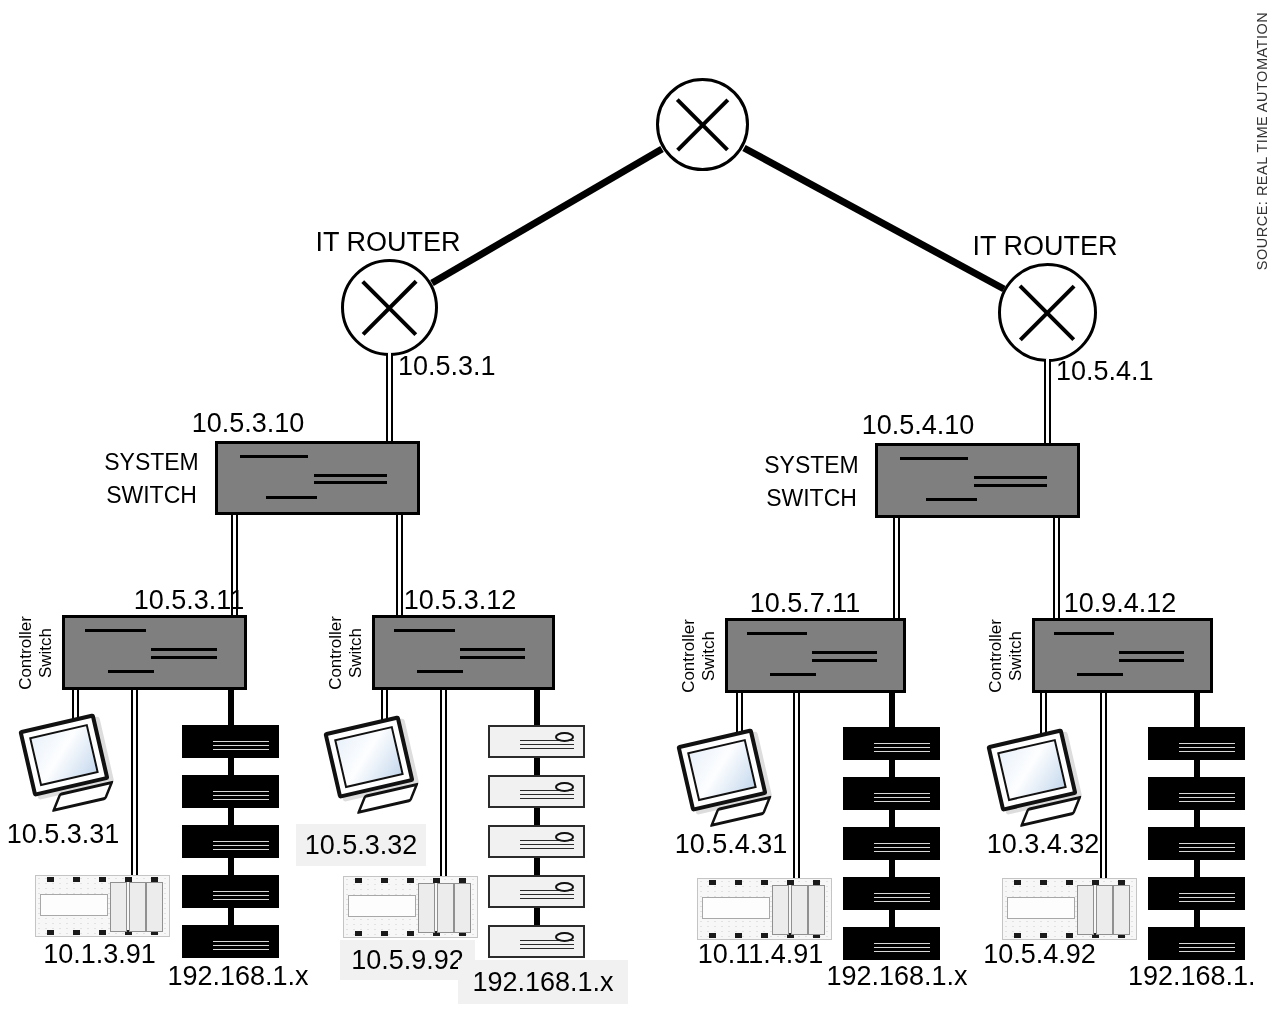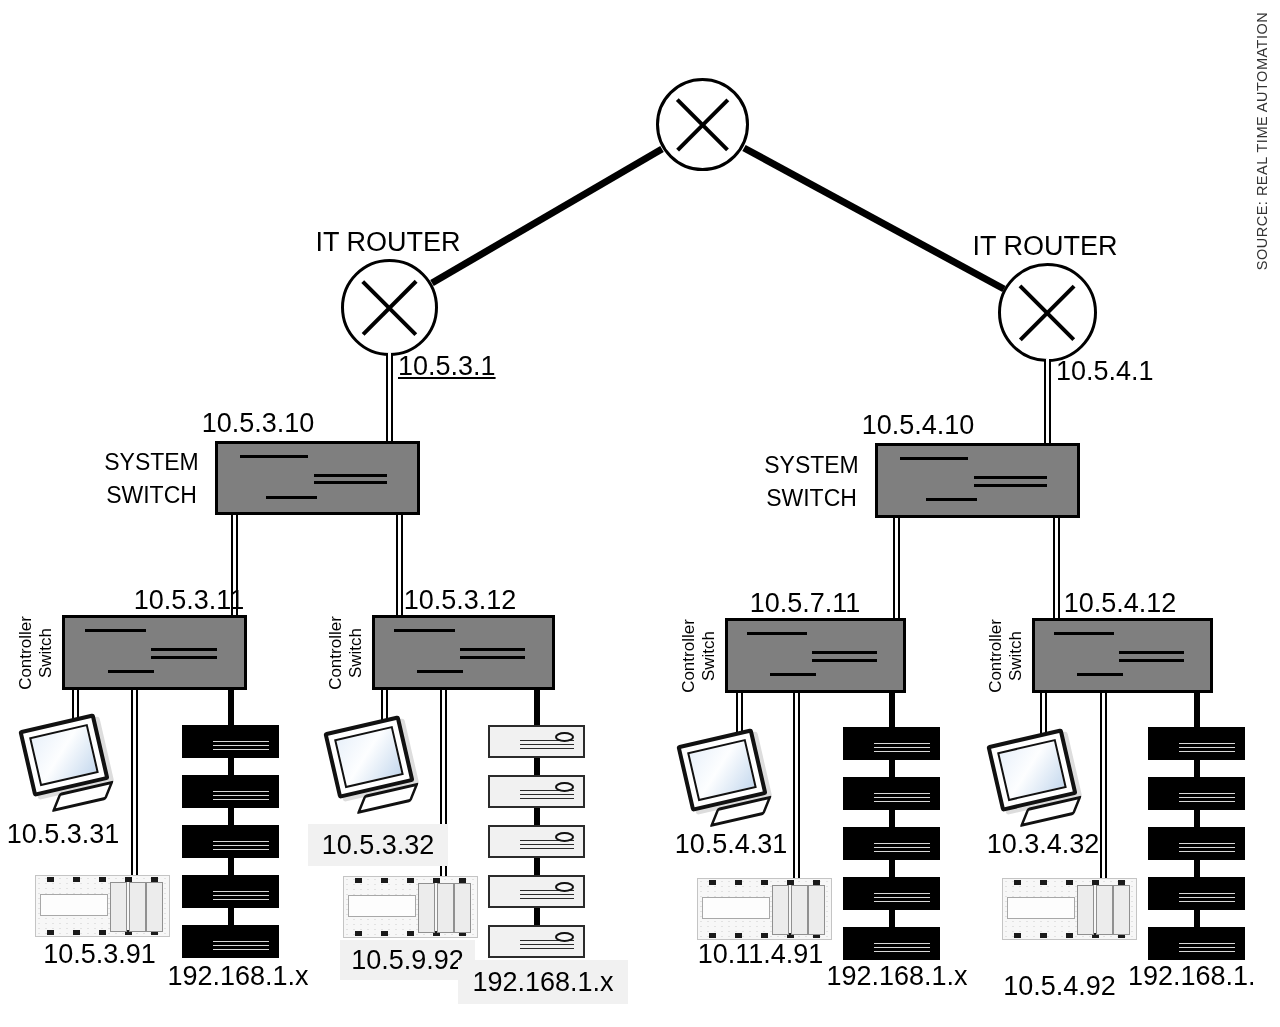--- a/index.html
+++ b/index.html
@@ -73,21 +73,21 @@
   <div class="router" style="left:656px;top:78px;width:87px;height:87px;">
     <i class="xl a"></i>
     <i class="xl b"></i>
   </div>
 
   <div class="lbl" style="left:288px;top:228px;width:200px;">IT ROUTER</div>
   <div class="router" style="left:341px;top:259px;width:91px;height:91px;">
     <i class="xl a"></i>
     <i class="xl b"></i>
   </div>
-  <div class="lbl" style="left:398px;top:352px;text-align:left;text-decoration:underline;">10.5.3.1</div>
+  <div class="lbl" style="left:398px;top:352px;text-align:left;">10.5.3.1</div>
 
   <div class="lbl" style="left:945px;top:232px;width:200px;">IT ROUTER</div>
   <div class="router" style="left:998px;top:263px;width:93px;height:93px;">
     <i class="xl a"></i>
     <i class="xl b"></i>
   </div>
   <div class="lbl" style="left:1056px;top:357px;text-align:left;">10.5.4.1</div>
 
   <div class="dlink" style="left:386px;top:353px;height:89px;"></div>
   <div class="dlink" style="left:1044px;top:359px;height:85px;"></div>
@@ -102,21 +102,21 @@
   <div class="dlink" style="left:736px;top:692px;height:52px;"></div>
   <div class="dlink" style="left:793px;top:692px;height:187px;"></div>
   <div class="dlink" style="left:1040px;top:692px;height:52px;"></div>
   <div class="dlink" style="left:1100px;top:692px;height:187px;"></div>
 
   <div class="blink" style="left:228px;top:689px;height:252px;"></div>
   <div class="blink" style="left:534px;top:689px;height:252px;"></div>
   <div class="blink" style="left:889px;top:692px;height:249px;"></div>
   <div class="blink" style="left:1194px;top:692px;height:249px;"></div>
 
-  <div class="lbl" style="left:198px;top:409px;width:120px;">10.5.3.10</div>
+  <div class="lbl" style="left:188px;top:409px;width:120px;">10.5.3.10</div>
   <div class="sys-label" style="left:93px;top:446px;width:117px;">SYSTEM
 SWITCH</div>
   <div class="switch" style="left:215px;top:441px;width:199px;height:68px;">
     <i class="swl swl-a"></i>
       <i class="swl swl-b1"></i>
     <i class="swl swl-b2"></i>
       <i class="swl swl-c"></i>
   </div>
 
   <div class="lbl" style="left:858px;top:411px;width:120px;">10.5.4.10</div>
@@ -148,21 +148,21 @@
   </div>
   <div class="lbl" style="left:-2px;top:820px;width:130px;">10.5.3.31</div>
   <div class="plc" style="left:35px;top:875px;width:133px;height:60px;">
     <i class="abs plc-tabs top"></i>
       <i class="abs plc-tabs bot"></i>
       <i class="abs plc-face"></i>
     <i class="abs plc-mod m1"></i>
       <i class="abs plc-mod m2"></i>
       <i class="abs plc-mod m3"></i>
   </div>
-  <div class="lbl" style="left:32px;top:940px;width:135px;">10.5.3.91</div>
+  <div class="lbl" style="left:32px;top:940px;width:135px;">10.1.3.91</div>
   <div class="stack" style="left:182px;top:725px;">
     <div class="unit dark" style="top:0;">
         <i class="unit-lines"></i>
       </div>
     <div class="unit dark" style="top:50px;">
         <i class="unit-lines"></i>
       </div>
     <div class="unit dark" style="top:100px;">
         <i class="unit-lines"></i>
       </div>
@@ -185,21 +185,21 @@
       <i class="swl swl-c"></i>
   </div>
   <div class="monitor" style="left:327px;top:720px;">
     <div class="mon-tilt">
         <div class="mon-frame">
           <div class="mon-screen"></div>
         </div>
         <div class="mon-base"></div>
       </div>
   </div>
-  <div class="lbl bg" style="left:308px;top:824px;width:140px;height:42px;line-height:42px;">10.5.3.32</div>
+  <div class="lbl bg" style="left:296px;top:824px;width:130px;height:42px;line-height:42px;">10.5.3.32</div>
   <div class="plc" style="left:343px;top:876px;width:133px;height:60px;">
     <i class="abs plc-tabs top"></i>
       <i class="abs plc-tabs bot"></i>
       <i class="abs plc-face"></i>
     <i class="abs plc-mod m1"></i>
       <i class="abs plc-mod m2"></i>
       <i class="abs plc-mod m3"></i>
   </div>
   <div class="lbl bg" style="left:340px;top:940px;width:135px;height:40px;line-height:40px;">10.5.9.92</div>
   <div class="stack" style="left:488px;top:725px;">
@@ -265,21 +265,21 @@
       </div>
     <div class="unit dark" style="top:150px;">
         <i class="unit-lines"></i>
       </div>
     <div class="unit dark" style="top:200px;">
         <i class="unit-lines"></i>
       </div>
   </div>
   <div class="lbl" style="left:818px;top:962px;width:158px;">192.168.1.x</div>
 
-  <div class="lbl" style="left:1055px;top:589px;width:130px;">10.5.4.12</div>
+  <div class="lbl" style="left:1055px;top:589px;width:130px;">10.9.4.12</div>
   <div class="cs-label" style="left:959px;top:635px;">Controller
 Switch</div>
   <div class="switch" style="left:1032px;top:618px;width:175px;height:69px;">
     <i class="swl swl-a"></i>
       <i class="swl swl-b1"></i>
     <i class="swl swl-b2"></i>
       <i class="swl swl-c"></i>
   </div>
   <div class="monitor" style="left:990px;top:733px;">
     <div class="mon-tilt">
@@ -291,21 +291,21 @@
   </div>
   <div class="lbl" style="left:978px;top:830px;width:130px;">10.3.4.32</div>
   <div class="plc" style="left:1002px;top:878px;width:133px;height:60px;">
     <i class="abs plc-tabs top"></i>
       <i class="abs plc-tabs bot"></i>
       <i class="abs plc-face"></i>
     <i class="abs plc-mod m1"></i>
       <i class="abs plc-mod m2"></i>
       <i class="abs plc-mod m3"></i>
   </div>
-  <div class="lbl" style="left:992px;top:940px;width:135px;margin-top:32px;">10.5.4.92</div>
+  <div class="lbl" style="left:972px;top:940px;width:135px;">10.5.4.92</div>
   <div class="stack" style="left:1148px;top:727px;">
     <div class="unit dark" style="top:0;">
         <i class="unit-lines"></i>
       </div>
     <div class="unit dark" style="top:50px;">
         <i class="unit-lines"></i>
       </div>
     <div class="unit dark" style="top:100px;">
         <i class="unit-lines"></i>
       </div>

